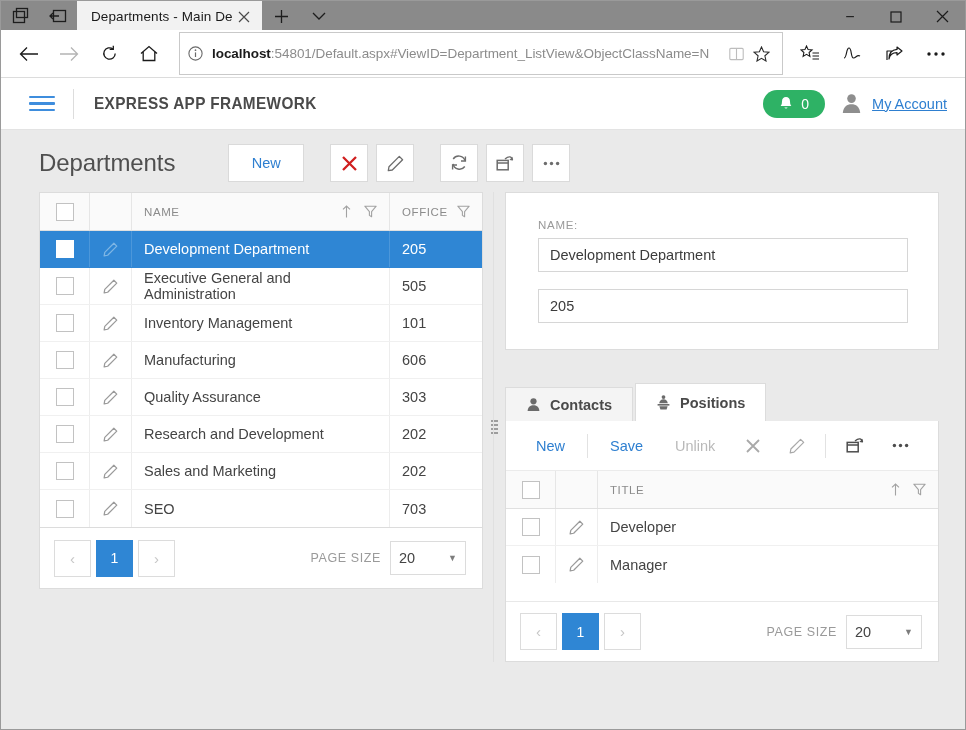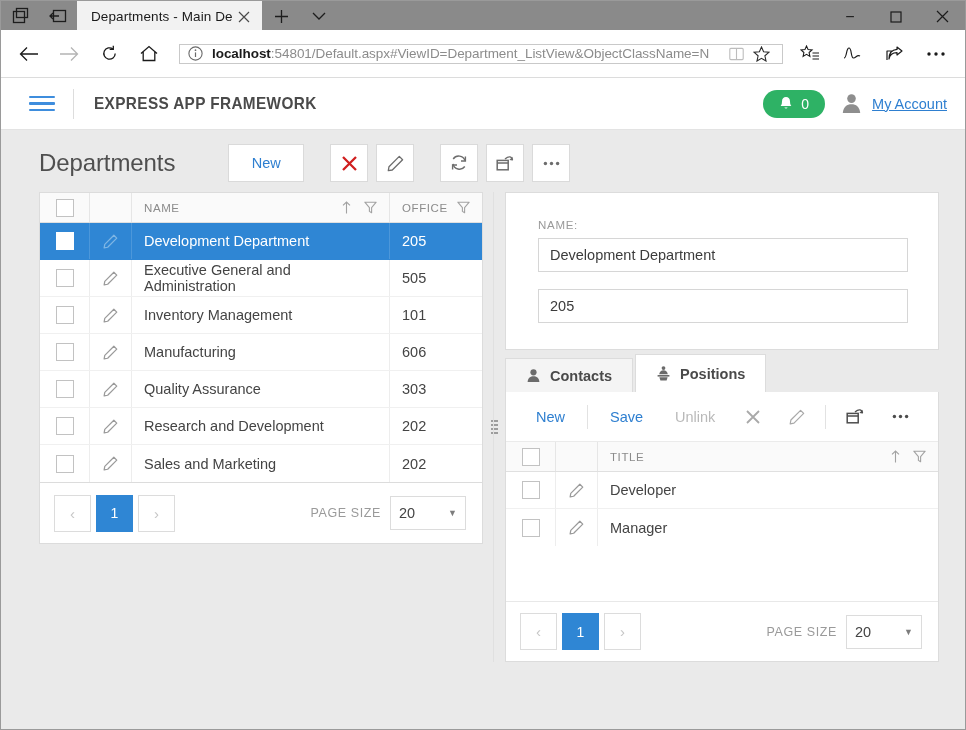--- a/index.html
+++ b/index.html
@@ -58,21 +58,21 @@
     display: flex; align-items: center; flex: 0 0 auto;
     padding: 0 8px;
   }
   .nav-btn {
     width: 40px; height: 36px;
     display: flex; align-items: center; justify-content: center;
     color: #1a1a1a;
   }
   .nav-btn.disabled { color: #b4b4b4; }
   .urlbar {
-    flex: 1; height: 20px; margin-left: 10px; margin-right: 6px;
+    flex: 1; height: 43px; margin-left: 10px; margin-right: 6px;
     border: 1px solid #c9c9c9; background: #fff;
     display: flex; align-items: center; padding: 0 8px;
     overflow: hidden;
   }
   .url-info { color: #6a6a6a; margin-right: 9px; display: flex; flex: 0 0 auto; }
   .url-text {
     flex: 1; font-size: 13.5px; color: #8c8c8c;
     white-space: nowrap; overflow: hidden; letter-spacing: -.05px;
   }
   .url-text b { color: #1a1a1a; font-weight: 700; }
@@ -156,21 +156,21 @@
   .splitter .grip { width: 7px; }
   .splitter .grip i {
     display: block; height: 1.5px; background: #9d9d9d; margin: 2.5px 0;
   }
   .splitter .bar { position: absolute; left: 10px; top: 0; bottom: 0; width: 1px; background: #e0e0e0;}
   .right-pane { flex: 1; display: flex; flex-direction: column; }
 
   
   .grid-card { background: #fff; border: 1px solid #dcdcdc; }
   .gridhead {
-    display: flex; height: 30px; background: #fafafa;
+    display: flex; height: 38px; background: #fafafa;
     border-bottom: 1px solid #e0e0e0; align-items: stretch;
   }
   .gh-cell {
     display: flex; align-items: center; font-size: 11.5px;
     color: #8b8b8b; letter-spacing: .6px; padding: 0 12px;
     border-right: 1px solid #e6e6e6;
   }
   .gh-cb { width: 50px; justify-content: center; padding: 0; }
   .gh-pencil { width: 42px; padding: 0; }
   .gh-name { flex: 1; }
@@ -212,21 +212,21 @@
   .pg-size-lbl { font-size: 12.5px; color: #9a9a9a; letter-spacing: .6px; margin-right: 9px;}
   .pg-select {
     width: 76px; height: 34px; border: 1px solid #dcdcdc; background: #fff;
     display: flex; align-items: center; padding: 0 8px; font-size: 14.5px; color: #444;
   }
   .caret { margin-left: auto; color: #7d7d7d; font-size: 9px; }
 
   
   .detail-card {
     background: #fff; border: 1px solid #dcdcdc;
-    padding: 26px 30px 26px 32px; margin-bottom: 4px;
+    padding: 26px 30px 26px 32px; margin-bottom: 33px;
   }
   .fld-label {
     font-size: 11.5px; color: #9a9a9a; letter-spacing: .7px; margin-bottom: 7px;
   }
   .fld-input {
     height: 34px; border: 1px solid #d6d6d6; background: #fff;
     display: flex; align-items: center; padding: 0 11px;
     font-size: 14.5px; color: #3c3c3c; margin-bottom: 17px;
   }
   .fld-input:last-child { margin-bottom: 0; }
@@ -561,20 +561,32 @@
                 <div class="rc rc-cb">
                   <span class="cb"></span>
                 </div>
                 <div class="rc rc-pencil">
                   <svg width="15" height="15" viewBox="0 0 17 17">
                     <path d="M12.3 1.4 L15.6 4.7 L5.3 15 L1.3 15.7 L2 11.7 Z" fill="none" stroke="currentColor" stroke-width="1.4" stroke-linejoin="round"></path>
                   </svg>
                 </div>
                 <div class="rc rc-name">Sales and Marketing</div>
                 <div class="rc rc-office">202</div>
+              </div>
+              <div class="row">
+                <div class="rc rc-cb">
+                  <span class="cb"></span>
+                </div>
+                <div class="rc rc-pencil">
+                  <svg width="15" height="15" viewBox="0 0 17 17">
+                    <path d="M12.3 1.4 L15.6 4.7 L5.3 15 L1.3 15.7 L2 11.7 Z" fill="none" stroke="currentColor" stroke-width="1.4" stroke-linejoin="round"></path>
+                  </svg>
+                </div>
+                <div class="rc rc-name">SEO</div>
+                <div class="rc rc-office">703</div>
               </div>
             </div>
         </div>
         <div class="grid-card" style="border-top:0">
           <div class="pager" style="border-top:0">
             <div class="pg-btn">‹</div>
             <div class="pg-btn active">1</div>
             <div class="pg-btn">›</div>
             <div class="pg-spacer"></div>
             <div class="pg-size-lbl">PAGE SIZE</div>

